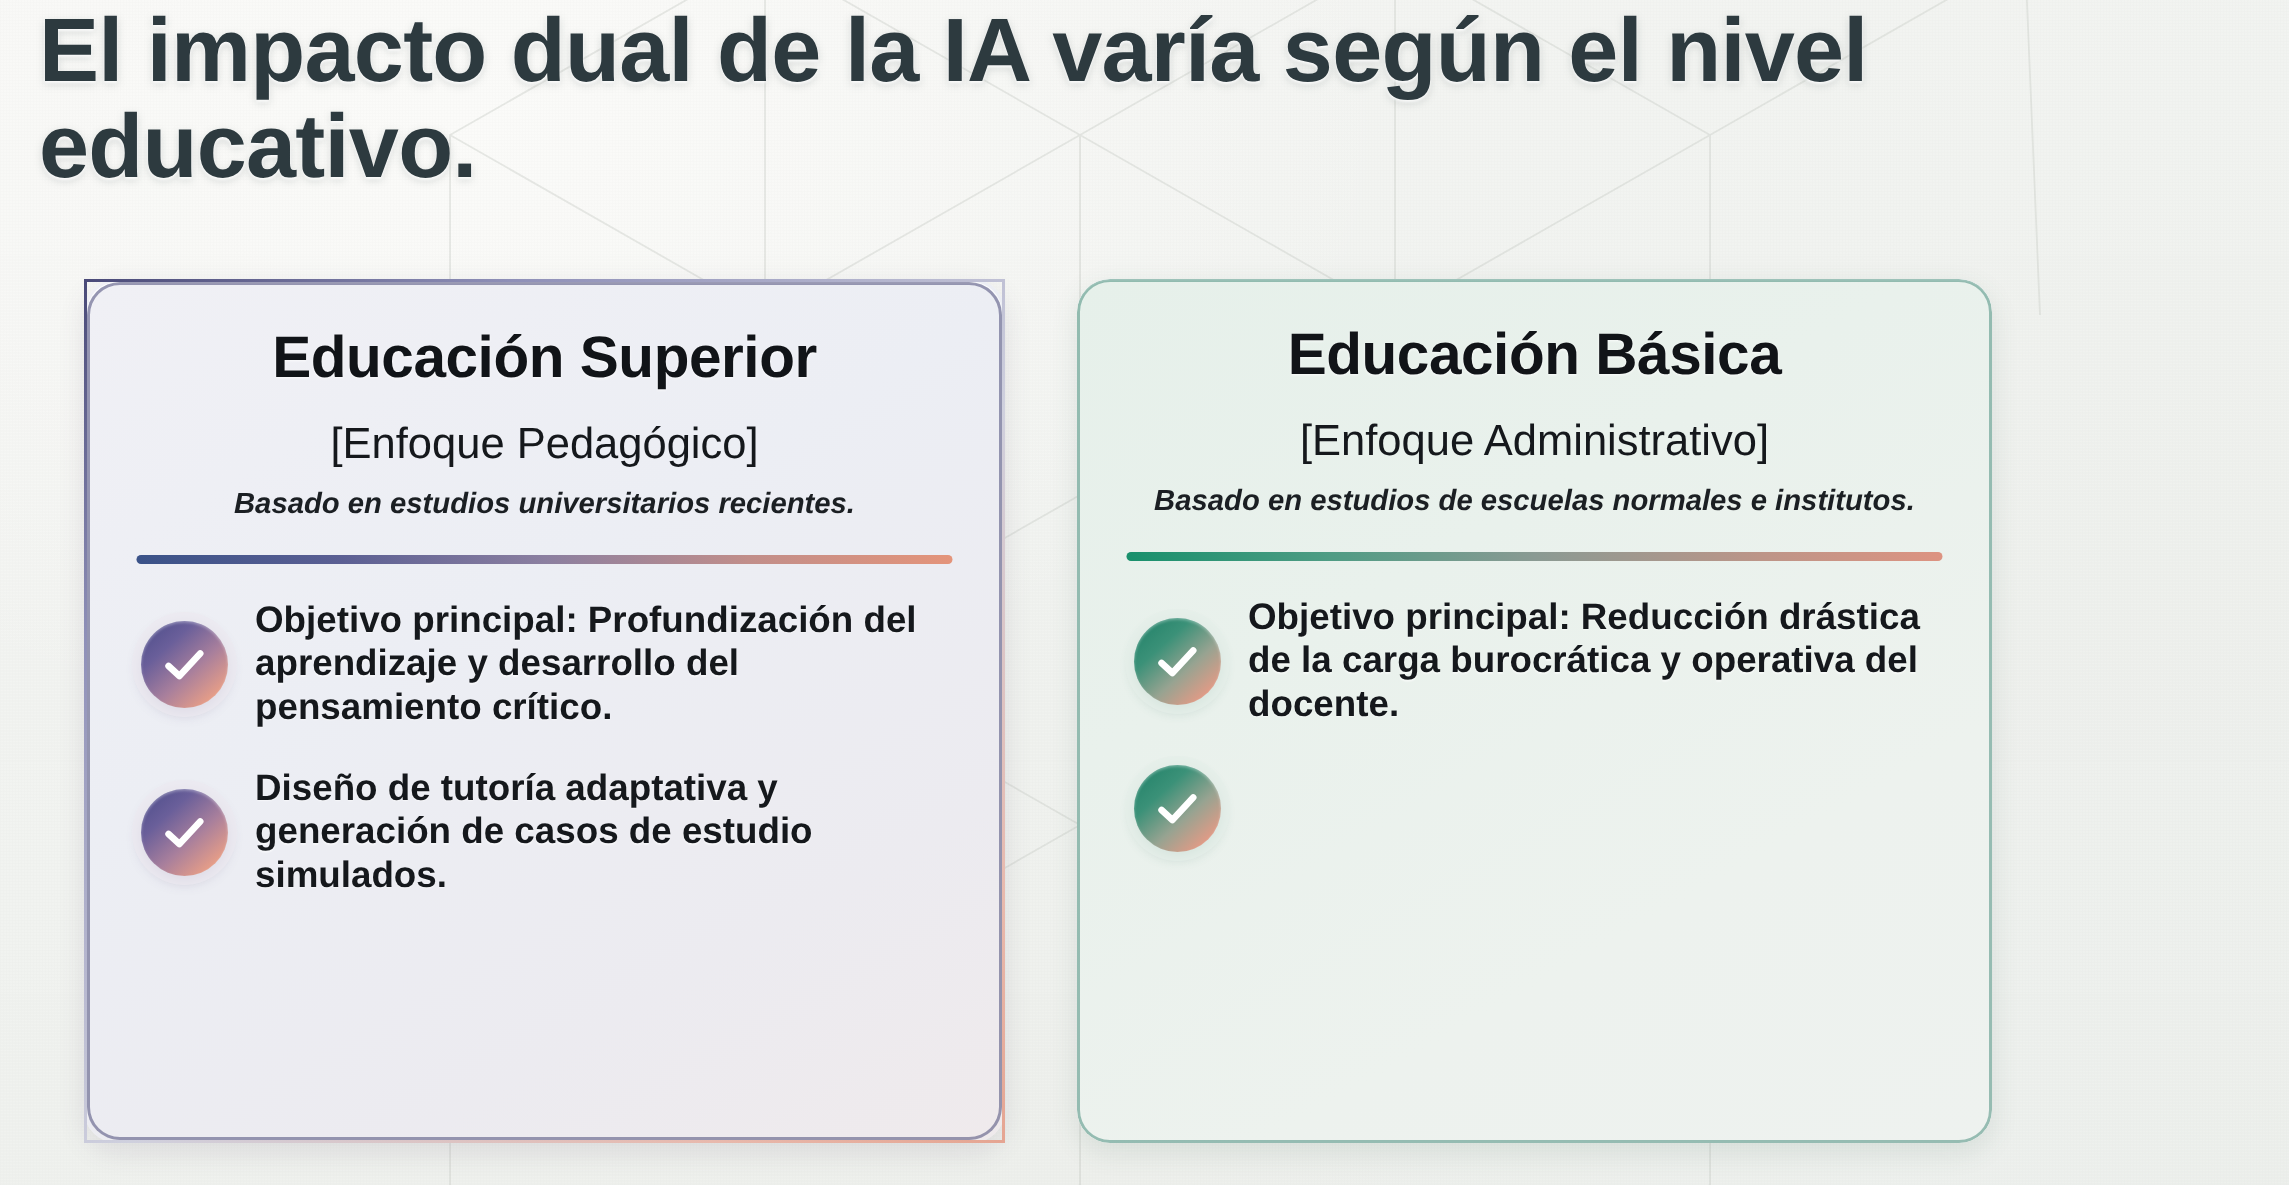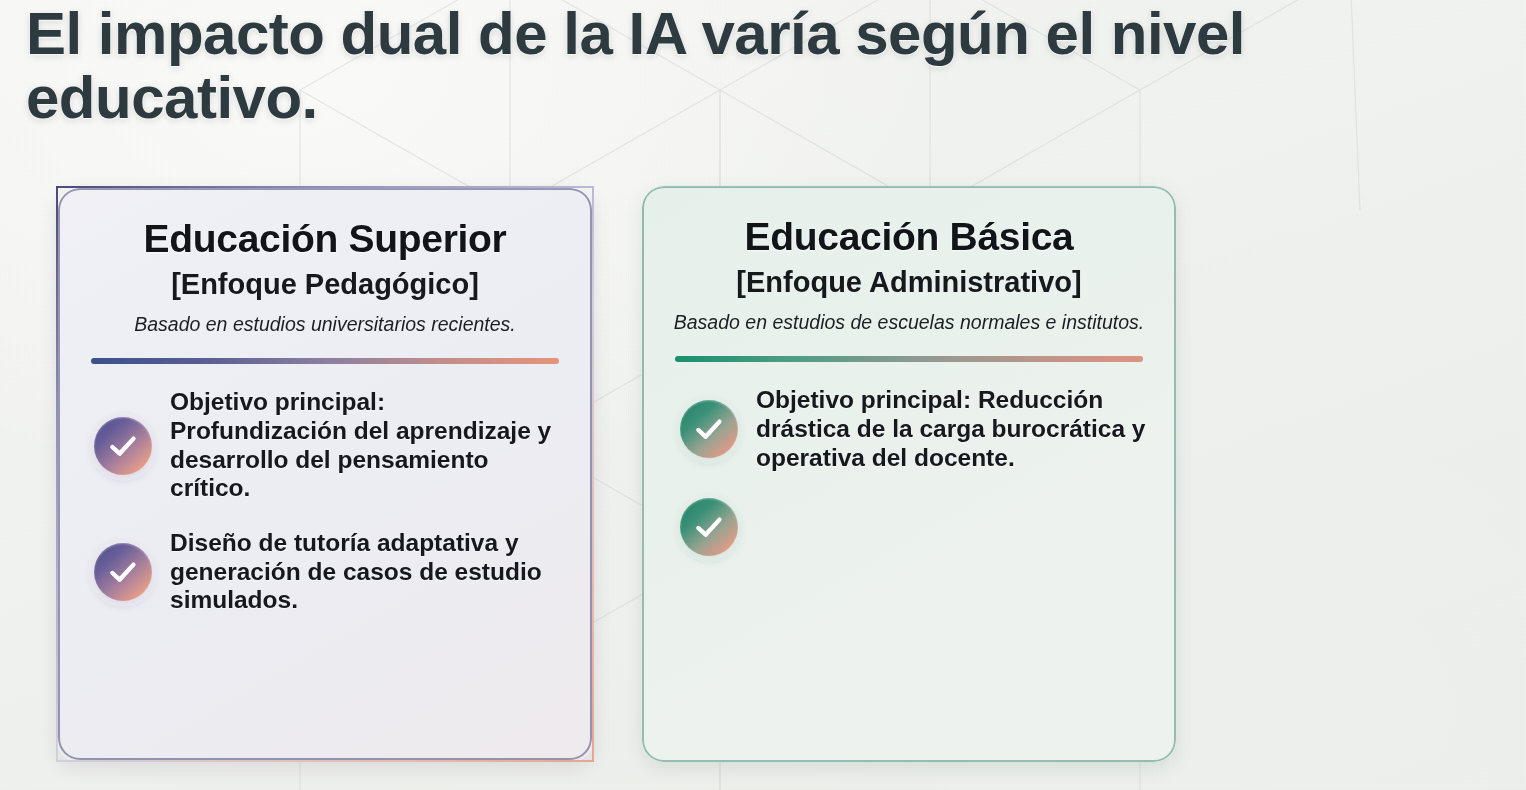--- a/index.html
+++ b/index.html
@@ -52,21 +52,21 @@
     color:#2d3a3f;
     letter-spacing:-0.5px;
     text-shadow: 0 1px 2px rgba(255,255,255,0.9), 0 2px 6px rgba(120,130,130,0.28);
     z-index:3;
   }
 
   
   #cards {
     position:absolute;
     left:56px; top:186px;
-    width:1120px; height:576px;
+    width:1272px; height:576px;
     display:flex;
     gap:48px;
     z-index:2;
   }
 
   .card {
     flex:1 1 0;
     border-radius:22px;
     position:relative;
     padding:30px 30px 10px 30px;
@@ -107,30 +107,30 @@
     font-size:39px;
     font-weight:700;
     color:#111418;
     line-height:1.08;
     letter-spacing:-0.3px;
     text-shadow: 0 1px 2px rgba(255,255,255,0.8);
   }
   .card-subtitle {
     text-align:center;
     font-size:29px;
-    font-weight:700;
+    font-weight:400;
     color:#15181c;
     line-height:1.15;
-    margin-top:8px;
+    margin-top:20px;
   }
   .card-note {
     text-align:center;
     font-size:19.5px;
     font-style:italic;
-    font-weight:400;
+    font-weight:700;
     color:#1b1f23;
     margin-top:12px;
   }
 
   .divider {
     height:6px;
     border-radius:3px;
     margin:22px 3px 0 3px;
   }
   .divider-left  { background: linear-gradient(90deg,#3a5288 0%, #5b5f93 25%, #8b7fa0 50%, #c18e8a 75%, #e4947a 100%); }

